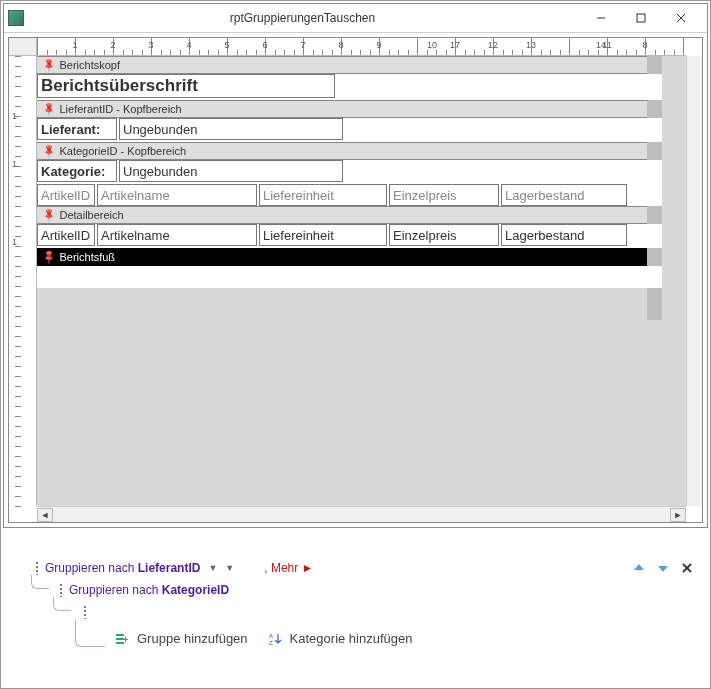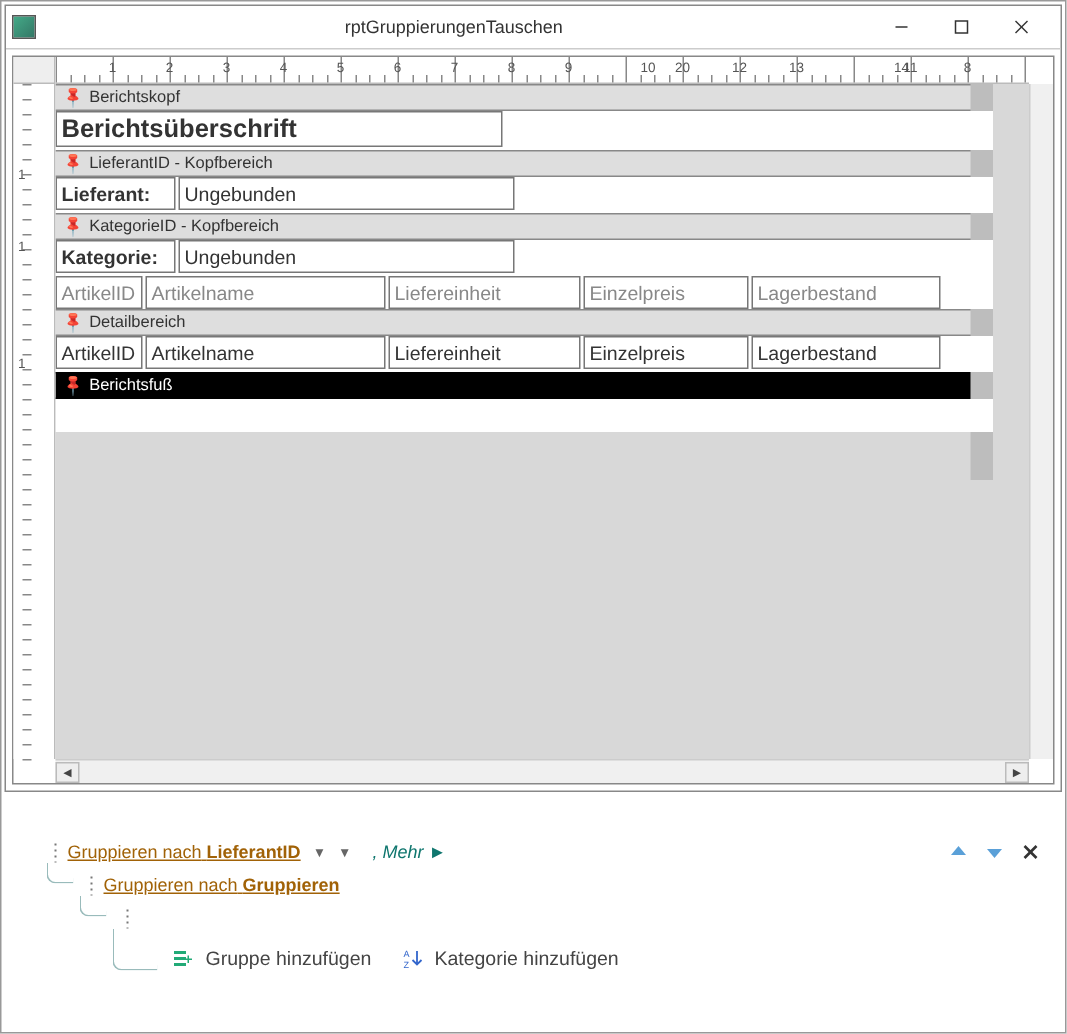--- a/index.html
+++ b/index.html
@@ -42,24 +42,24 @@
 
   
   .bottom-pane { position:absolute; left:0; right:0; top:538px; bottom:0; padding:8px 10px 10px 10px;}
   .bp-header { display:flex; align-items:center; }
   .bp-title { color:#a33; font-size:12px; font-weight:600;}
   .bp-close { margin-left:auto; font-size:12px; color:#555; padding:2px 4px;}
   .grp-tree { margin-top:10px; font-size:12px; color:#333; position:relative; padding-left:14px;}
   .row { display:flex; align-items:center; gap:6px; height:22px;}
   .dots { width:4px; height:14px; background-image:radial-gradient(#777 1px, transparent 1px); background-size:4px 4px; }
   .conn { position:absolute; border-left:1px solid #9bb; border-bottom:1px solid #9bb; border-bottom-left-radius:6px;}
-  .link { color:#a16207;text-decoration:underline;}
+  .link { color:#4c1d95;}
   .link b { font-weight:bold; }
   .dd { font-size:9px; color:#666; margin-left:2px;}
-  .mehr { color:#0f766e; font-style:italic; margin-left:8px;}
+  .mehr { color:#b91c1c; margin-left:24px;}
   .actions { margin-left:auto; display:flex; gap:10px; align-items:center; padding-right:6px;}
   .aicon { width:14px; height:14px; display:flex; align-items:center; justify-content:center;}
   .addrow { display:flex; align-items:center; gap:8px; margin-top:8px; margin-left:90px; color:#444; font-size:13px;}
   .addrow .ic { width:14px; height:14px; }
 </style>
 </head>
 <body>
 
 <div class="outer">
 
@@ -139,21 +139,21 @@
             <div class="lbl" style="left: 342px;">9</div>
             <div class="ticks" style="left: 351.5px;"></div>
             <div class="ticks" style="left: 361px;"></div>
             <div class="ticks" style="left: 370.5px;"></div>
             <div class="tick" style="left: 380px;"></div>
             <div class="lbl" style="left: 395px;">10</div>
             <div class="ticks" style="left: 389.5px;"></div>
             <div class="ticks" style="left: 399px;"></div>
             <div class="ticks" style="left: 408.5px;"></div>
             <div class="tick" style="left: 418px;"></div>
-            <div class="lbl" style="left: 418px;">20</div>
+            <div class="lbl" style="left: 418px;">17</div>
             <div class="ticks" style="left: 427.5px;"></div>
             <div class="ticks" style="left: 437px;"></div>
             <div class="ticks" style="left: 446.5px;"></div>
             <div class="tick" style="left: 456px;"></div>
             <div class="lbl" style="left: 456px;">12</div>
             <div class="ticks" style="left: 465.5px;"></div>
             <div class="ticks" style="left: 475px;"></div>
             <div class="ticks" style="left: 484.5px;"></div>
             <div class="tick" style="left: 494px;"></div>
             <div class="lbl" style="left: 494px;">13</div>
@@ -328,21 +328,21 @@
                 <line x1="3" y1="3" x2="11" y2="11" stroke="#333" stroke-width="1.8"></line>
                 <line x1="11" y1="3" x2="3" y2="11" stroke="#333" stroke-width="1.8"></line>
               </svg>
             </div>
         </div>
       </div>
 
       <div class="row" style="margin-left:34px;">
         <div class="dots"></div>
         <span class="link">
-          <span>Gruppieren nach</span>&nbsp;<b>Gruppieren</b>
+          <span>Gruppieren nach</span>&nbsp;<b>KategorieID</b>
         </span>
       </div>
 
       <div class="row" style="margin-left:58px;">
         <div class="dots"></div>
       </div>
 
       <div class="addrow">
         <svg class="ic" viewBox="0 0 14 14">
             <rect x="1" y="2" width="8" height="2" fill="#2a7"></rect>

